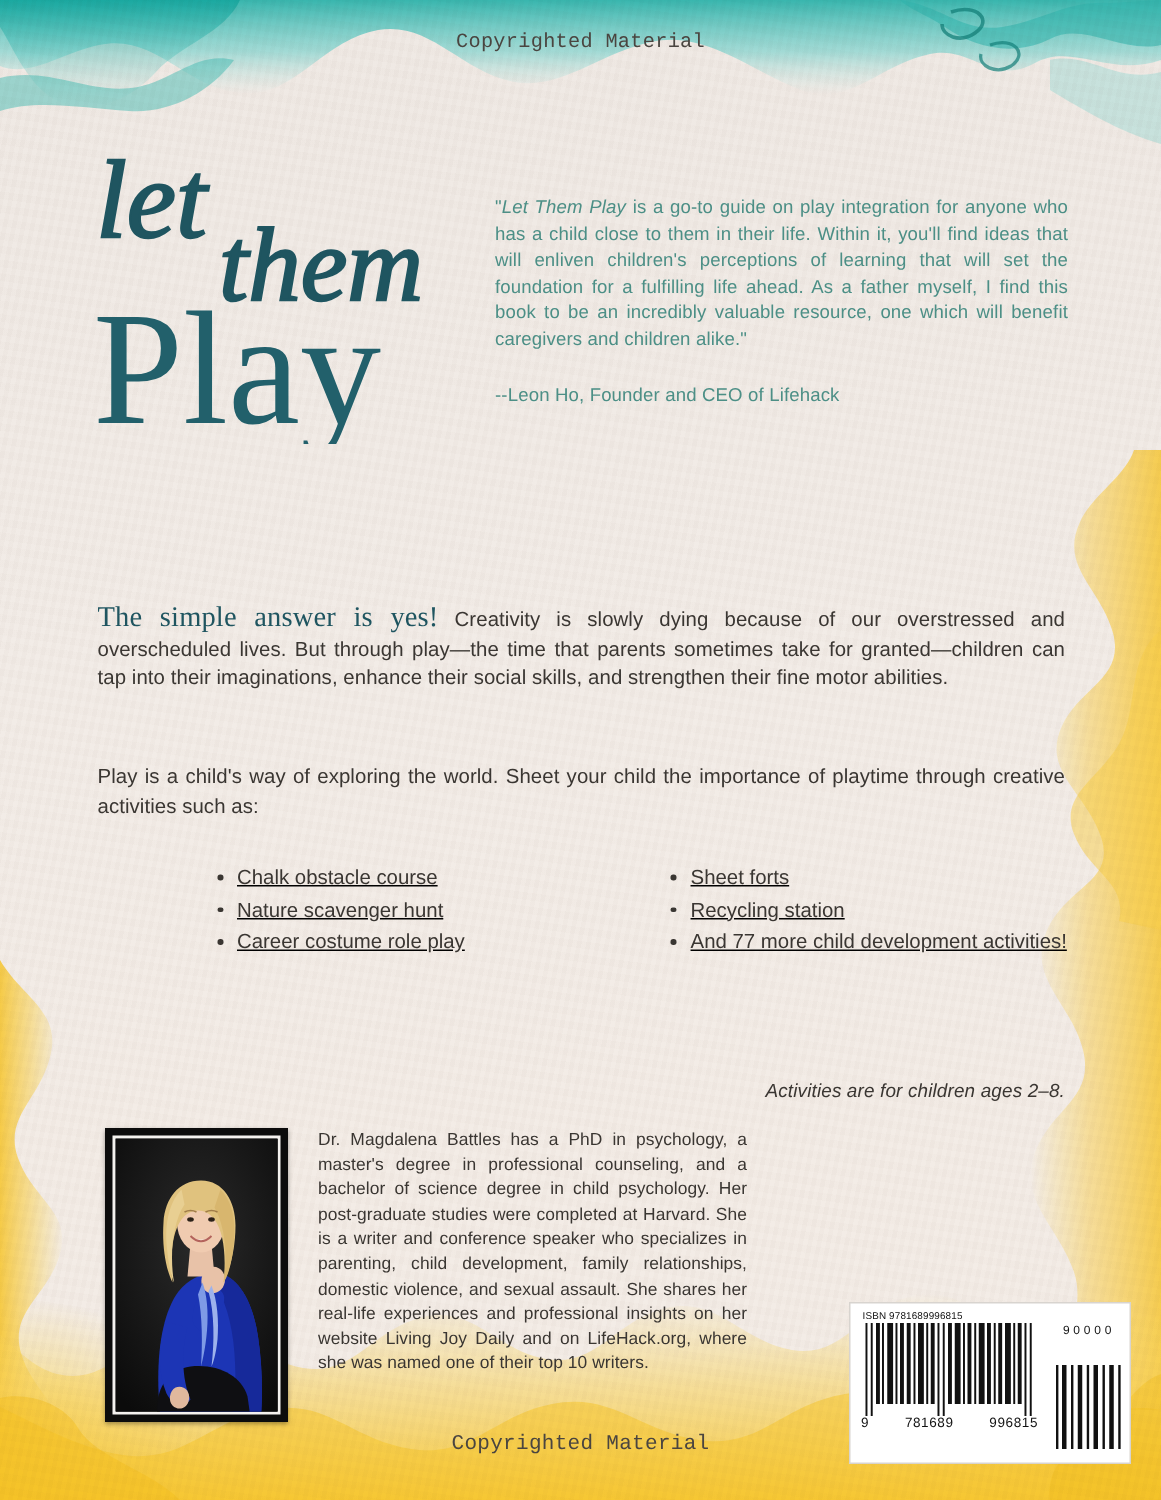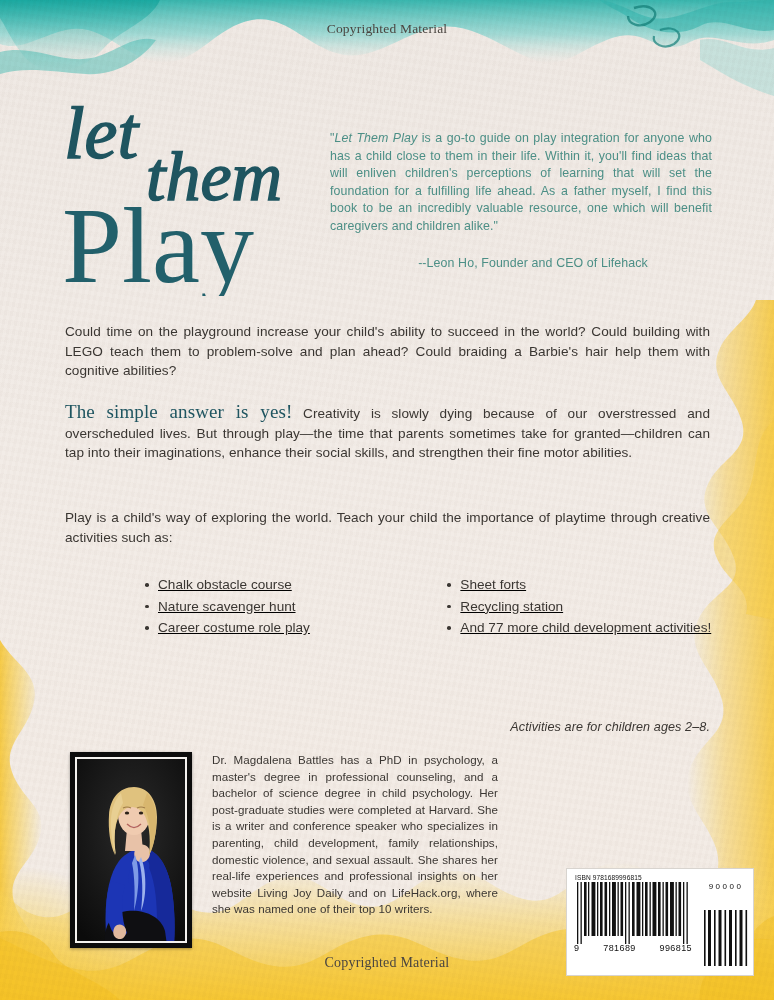--- a/index.html
+++ b/index.html
@@ -35,39 +35,39 @@
     background:
       repeating-linear-gradient(102deg, rgba(255,255,255,.05) 0 3px, rgba(190,175,165,.035) 3px 6px),
       repeating-linear-gradient(8deg, rgba(255,255,255,.04) 0 4px, rgba(180,165,155,.03) 4px 9px);
     opacity:.9;mix-blend-mode:multiply;
   }
 
   
   .copyright{
     position:absolute;left:0;width:774px;text-align:center;
     font-size:13.5px;color:#4a4540;letter-spacing:.2px;
-    font-family:Liberation Serif, serif;
+    font-family:Liberation Mono, monospace;
   }
   .copyright.top{top:21px;}
   .copyright.bottom{top:955px;font-size:14px;}
 
   
   #title-block{position:absolute;left:62px;top:96px;width:260px;height:200px;}
   #title-block svg{display:block;}
 
   
   #quote-block{
     position:absolute;left:330px;top:130px;width:382px;
     color:#4c8f86;font-size:12.4px;line-height:17.6px;
     text-align:justify;letter-spacing:.1px;
   }
   #quote-block .q-title{font-style:italic;}
   #quote-attrib{
-    position:absolute;left:342px;top:256px;width:382px;
-    color:#4c8f86;font-size:12.4px;text-align:center;letter-spacing:.1px;
+    position:absolute;left:330px;top:256px;width:382px;
+    color:#4c8f86;font-size:12.4px;text-align:left;letter-spacing:.1px;
   }
 
   
   .body-col{
     position:absolute;left:65px;width:645px;
     color:#3a3632;font-size:13.6px;line-height:19.6px;
     text-align:justify;letter-spacing:.05px;
   }
   #para-1{top:322px;}
   #para-2{top:402px;}
@@ -219,25 +219,24 @@
     <svg width="260" height="200" viewBox="0 0 260 200">
       <text x="2" y="62" font-family="'Liberation Serif', serif" font-style="italic" font-size="74" fill="#1f5560" stroke="#1f5560" stroke-width="1.6">let</text>
       <text x="84" y="104" font-family="'Liberation Serif', serif" font-style="italic" font-size="70" fill="#1f5560" stroke="#1f5560" stroke-width="1.6">them</text>
       <text x="0" y="186" font-family="'Liberation Serif', serif" font-size="108" fill="#22606b">Play</text>
     </svg>
   </div>
 
   <div id="quote-block"><span>"</span><span class="q-title">Let Them Play</span><span> is a go-to guide on play integration for anyone who has a child close to them in their life. Within it, you'll find ideas that will enliven children's perceptions of learning that will set the foundation for a fulfilling life ahead. As a father myself, I find this book to be an incredibly valuable resource, one which will benefit caregivers and children alike."</span></div>
   <div id="quote-attrib">--Leon Ho, Founder and CEO of Lifehack</div>
 
-  <div class="body-col" id="para-1">Could time on the playground increase your child's ability to succeed in the world? Could building with LEGO teach them to problem-solve and plan ahead? Could braiding a Barbie's hair help them with cognitive abilities?</div>
 
   <div class="body-col" id="para-2"><span class="lead-in">The simple answer is yes!</span><span> Creativity is slowly dying because of our overstressed and overscheduled lives. But through play—the time that parents sometimes take for granted—children can tap into their imaginations, enhance their social skills, and strengthen their fine motor abilities.</span></div>
 
-  <div class="body-col" id="para-3">Play is a child's way of exploring the world. Teach your child the importance of playtime through creative activities such as:</div>
+  <div class="body-col" id="para-3">Play is a child's way of exploring the world. Sheet your child the importance of playtime through creative activities such as:</div>
 
   <div id="bullets">
     <ul class="col-a">
       <li>Chalk obstacle course</li>
       <li>Nature scavenger hunt</li>
       <li>Career costume role play</li>
     </ul>
     <ul class="col-b">
       <li>Sheet forts</li>
       <li>Recycling station</li>

